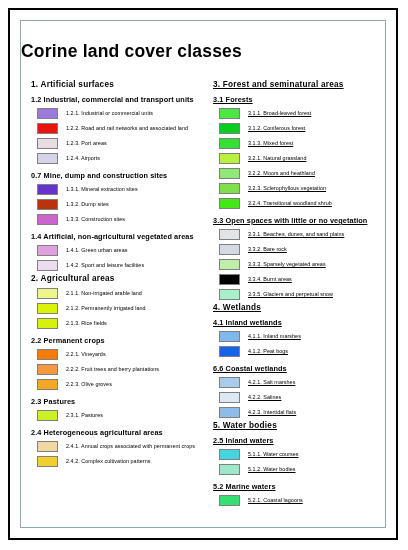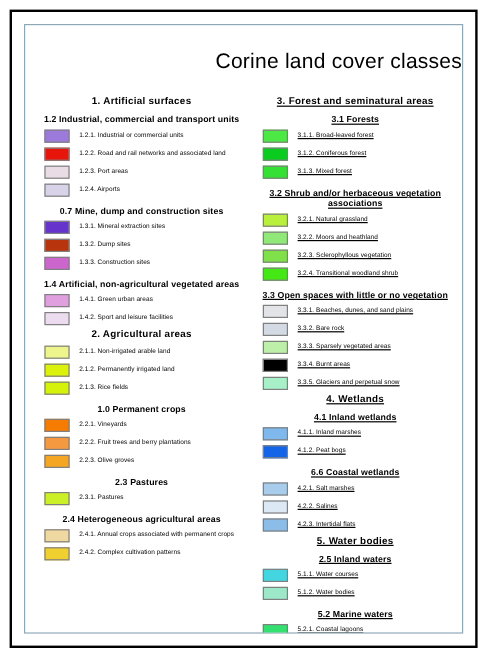--- a/index.html
+++ b/index.html
@@ -21,34 +21,33 @@
   #inner-frame{
     position:absolute;
     left:10px;top:10px;
     right:10px;bottom:10px;
     border:1px solid #8fa8b8;
     box-sizing:border-box;
     background:#ffffff;
     overflow:hidden;
   }
   #title{
-    text-align:right;
+    text-align:left;
     font-size:17.5px;
-    font-weight:normal;
+    font-weight:bold;
     letter-spacing:0.2px;
     color:#000;
     margin:20px 0 0 0;
     padding:0;
   }
   #columns{
     display:flex;
     margin-top:18px;
     padding:0 6px 0 10px;
     box-sizing:border-box;
-    text-align:center;
   }
   .column{
     width:50%;
     box-sizing:border-box;
   }
   .column.right{padding-left:8px;text-decoration:underline;}
   .lvl1{
     font-size:8.2px;
     font-weight:bold;
     color:#000;
@@ -154,21 +153,21 @@
               <div class="item">
                 <span class="swatch" style="background: rgb(221, 242, 10);"></span>
                 <span class="item-label">2.1.2. Permanently irrigated land</span>
               </div>
               <div class="item">
                 <span class="swatch" style="background: rgb(213, 242, 10);"></span>
                 <span class="item-label">2.1.3. Rice fields</span>
               </div>
             </div>
             <div class="group">
-              <div class="lvl2">1.0 Permanent crops</div>
+              <div class="lvl2">2.2 Permanent crops</div>
               <div class="item">
                 <span class="swatch" style="background: rgb(245, 124, 0);"></span>
                 <span class="item-label">2.2.1. Vineyards</span>
               </div>
               <div class="item">
                 <span class="swatch" style="background: rgb(245, 153, 64);"></span>
                 <span class="item-label">2.2.2. Fruit trees and berry plantations</span>
               </div>
               <div class="item">
                 <span class="swatch" style="background: rgb(245, 166, 35);"></span>
@@ -207,21 +206,20 @@
               <div class="item">
                 <span class="swatch" style="background: rgb(10, 204, 30);"></span>
                 <span class="item-label">3.1.2. Coniferous forest</span>
               </div>
               <div class="item">
                 <span class="swatch" style="background: rgb(51, 224, 51);"></span>
                 <span class="item-label">3.1.3. Mixed forest</span>
               </div>
             </div>
             <div class="group">
-              <div class="lvl2">3.2 Shrub and/or herbaceous vegetation associations</div>
               <div class="item">
                 <span class="swatch" style="background: rgb(184, 240, 60);"></span>
                 <span class="item-label">3.2.1. Natural grassland</span>
               </div>
               <div class="item">
                 <span class="swatch" style="background: rgb(144, 232, 120);"></span>
                 <span class="item-label">3.2.2. Moors and heathland</span>
               </div>
               <div class="item">
                 <span class="swatch" style="background: rgb(127, 224, 74);"></span>

